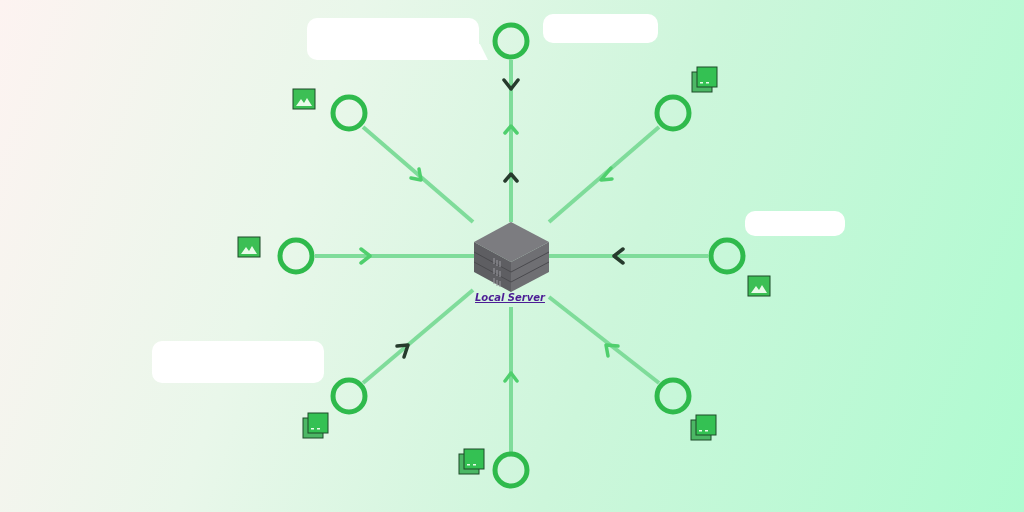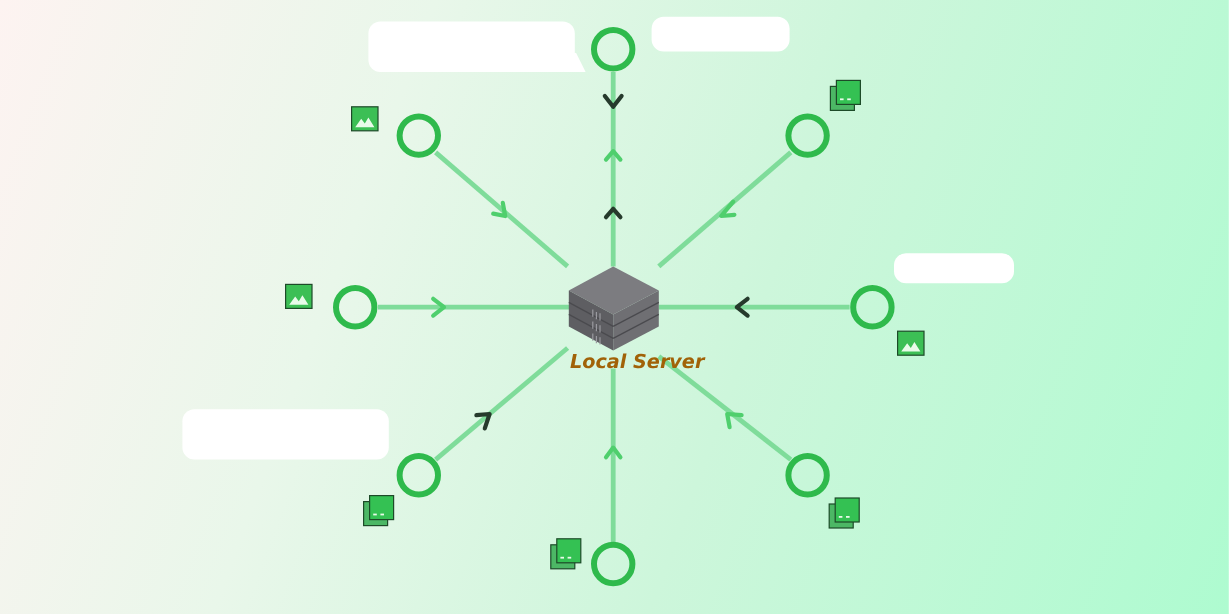--- a/index.html
+++ b/index.html
@@ -7,22 +7,23 @@
     width: 1024px; height: 512px; overflow: hidden; position: relative;
     background: linear-gradient(110deg, #fdf3f1 0%, #e9f7ea 30%, #cdf6db 60%, #aefbd0 100%);
     font-family: "DejaVu Sans", sans-serif;
   }
   #diagram { position: absolute; left: 0; top: 0; }
   .bubble {
     position: absolute; background: #ffffff; border-radius: 10px;
   }
   .label {
     position: absolute; font-family: "DejaVu Sans", sans-serif;
-    font-style: italic; font-weight: bold; font-size: 16px; color: #a16207;
+    font-style: italic; font-weight: bold; font-size: 10px; color: #4c1d95;
     white-space: nowrap;
+    text-decoration: underline;
   }
 </style>
 </head>
 <body>
 
 <div class="bubble" style="left:307px; top:18px; width:172px; height:42px;"></div>
 <svg style="position:absolute;left:470px;top:44px" width="20" height="18">
   <path d="M0 0 L10 0 L18 16 L0 16 Z" fill="#ffffff"></path>
 </svg>
 <div class="bubble" style="left:543px; top:14px; width:115px; height:29px;"></div>

